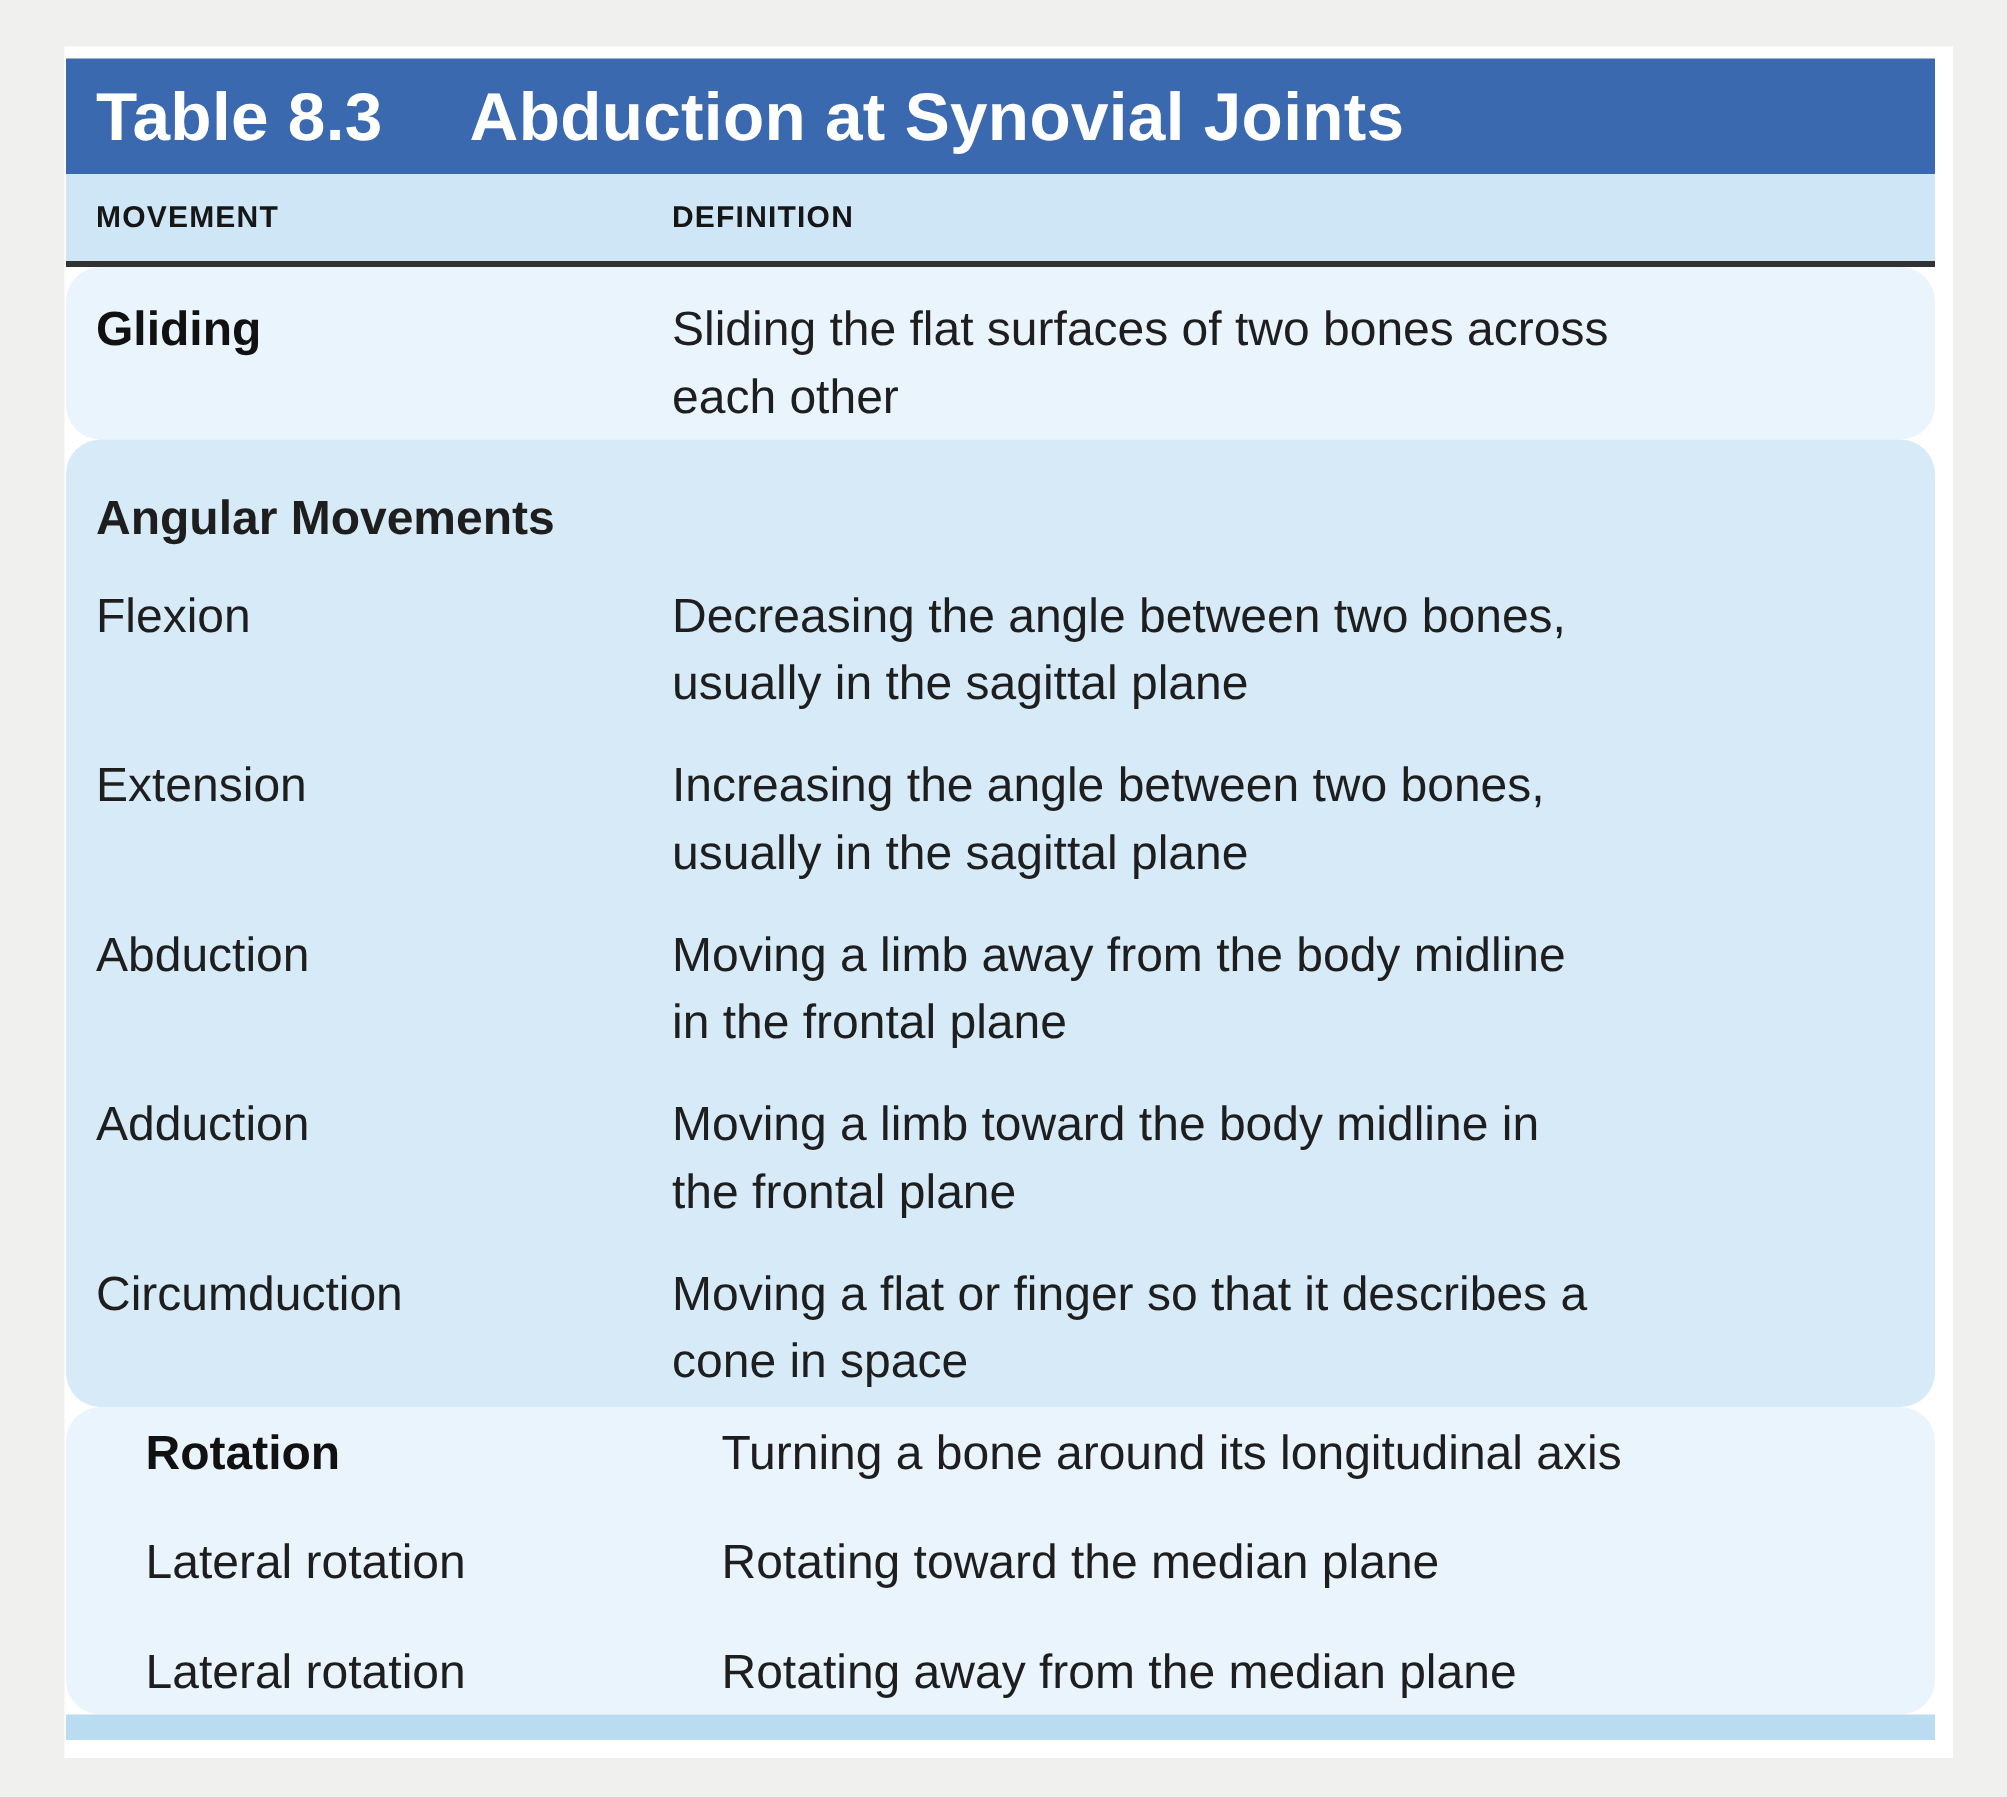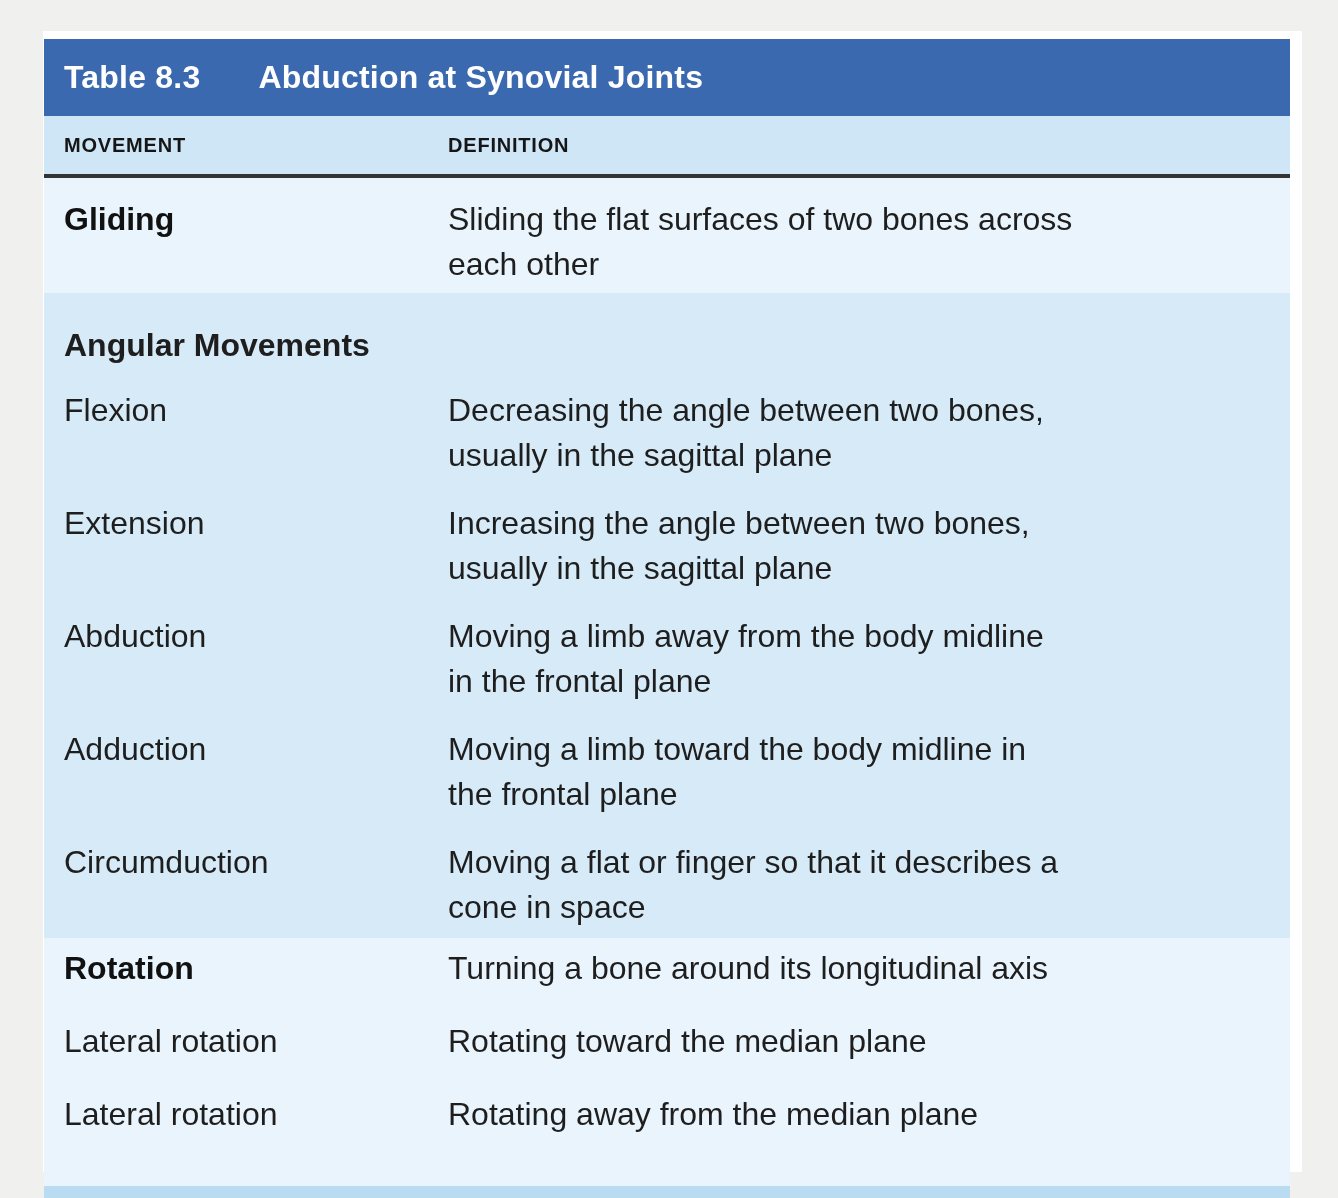--- a/index.html
+++ b/index.html
@@ -29,21 +29,21 @@
     height: 77px;
     background: #3a69af;
     display: flex;
     align-items: center;
     padding-left: 20px;
     box-sizing: border-box;
   }
   .title-label, .title-text {
     color: #ffffff;
     font-weight: bold;
-    font-size: 32px;
+    font-size: 45px;
     letter-spacing: 0.2px;
     white-space: nowrap;
   }
   .title-text { margin-left: 58px; }
   
   .col-header {
     height: 62px;
     background: #cfe6f7;
     display: flex;
     align-items: center;
@@ -68,26 +68,26 @@
     width: 384px;
     flex: 0 0 384px;
     box-sizing: border-box;
   }
   .col-def {
     flex: 1 1 auto;
     padding-right: 30px;
     box-sizing: border-box;
     white-space: pre-line;
   }
-  .sec { box-sizing: border-box; }
+  .sec { box-sizing: border-box; border-radius: 23px; }
   .sec.light  { background: #eaf4fd; }
   .sec.medium { background: #d6eaf8; }
   .sec-gliding  { height: 115px; padding-top: 19px; }
   .sec-angular  { height: 645px; padding-top: 30px; }
-  .sec-rotation { height: 248px; padding-top: 8px; }
+  .sec-rotation { height: 205px; padding-top: 8px; padding-left: 33px; }
   .sec .row, .sec .sec-header {
     font-size: 32px;
     line-height: 45px;
     color: #1e1e1e;
   }
   .emph { font-weight: bold; color: #111111; }
   .sec-header {
     font-weight: bold;
     color: #111111;
     padding-left: 20px;

